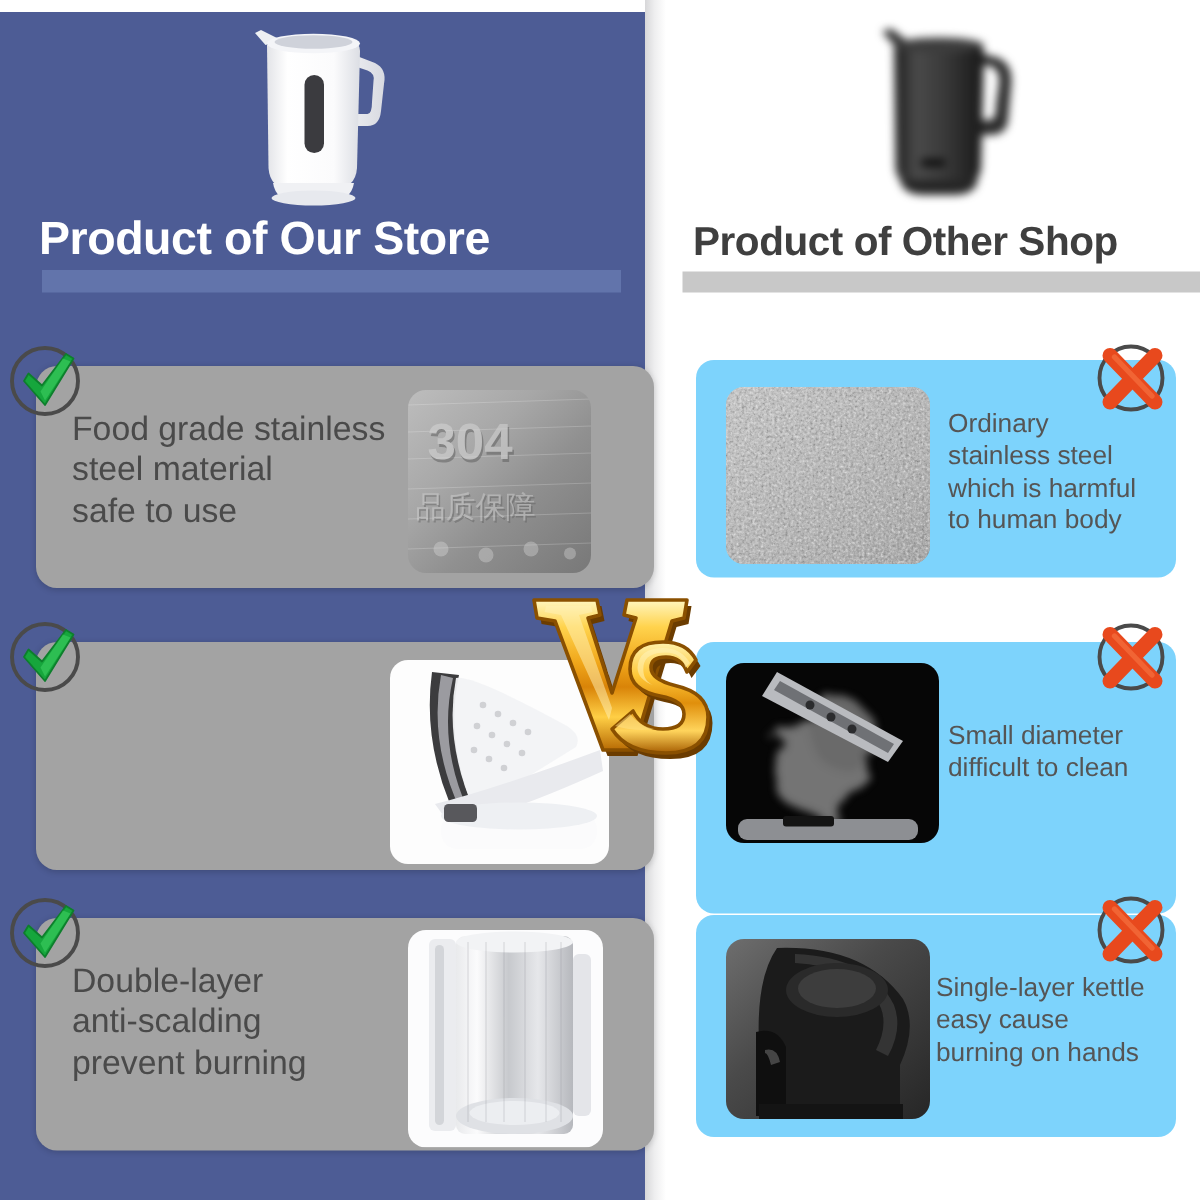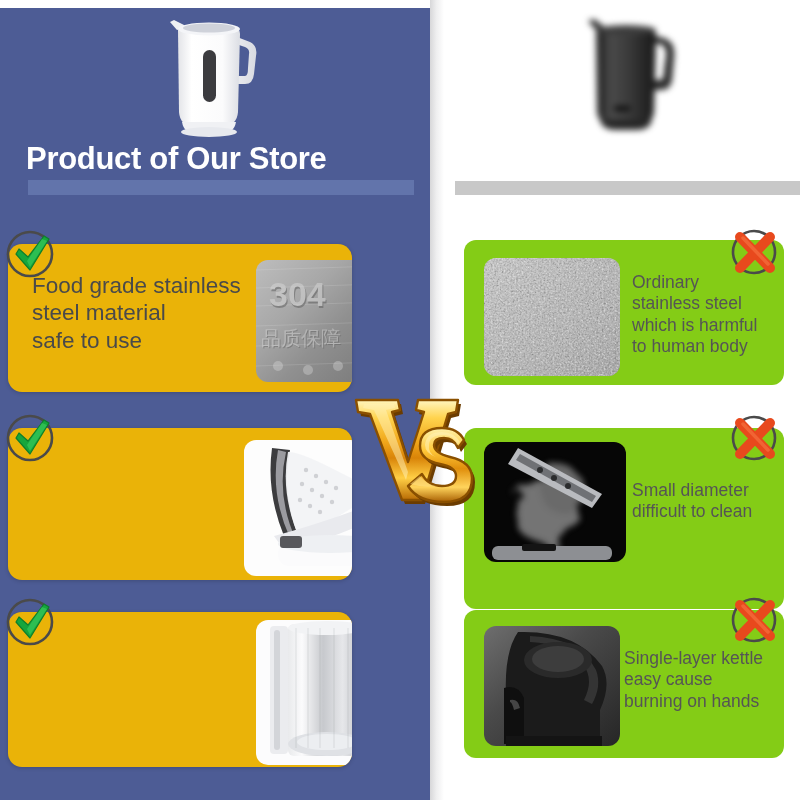--- a/index.html
+++ b/index.html
@@ -95,29 +95,29 @@
     z-index: 3;
   }
 
   
   .card {
     position: absolute;
     border-radius: 14px;
     overflow: hidden;
   }
   .card-left {
-    left: 8px;
-    width: 344px;
-    background: #eab308;
+    left: 24px;
+    width: 412px;
+    background: #a3a3a3;
     box-shadow: 0 1px 4px rgba(0,0,0,0.18);
   }
   .card-right {
     left: 464px;
     width: 320px;
-    background: #84cc16;
+    background: #7dd3fc;
     border-radius: 12px;
   }
 
   .card-l1 { top: 244px; height: 148px; }
   .card-l2 { top: 428px; height: 152px; }
   .card-l3 { top: 612px; height: 155px; }
 
   .card-r1 { top: 240px; height: 145px; }
   .card-r2 { top: 428px; height: 181px; }
   .card-r3 { top: 610px; height: 148px; }
@@ -236,20 +236,21 @@
       <ellipse cx="54" cy="22" rx="30" ry="5" fill="#3d3d3d"></ellipse>
       <rect x="42" y="98" width="16" height="5" rx="2" fill="#0d0d0d"></rect>
       <path d="M28 112 L80 112 Q78 122 64 122 L44 122 Q30 122 28 112 Z" fill="#262626"></path>
     </svg>
   </div>
 
   <div class="title-left-bar"></div>
   <div class="title-left">Product of Our Store</div>
 
   <div class="title-right-bar"></div>
+  <div class="title-right">Product of Other Shop</div>
 
   <div class="card card-left card-l1">
     <div class="card-text txt-l1">Food grade stainless
 steel material
 safe to use</div>
     <div class="card-img img-l1">
       <svg class="tex" viewBox="0 0 122 122" preserveAspectRatio="none" xmlns="http://www.w3.org/2000/svg">
         <defs>
           <linearGradient id="steel304" x1="0" y1="0" x2="1" y2="1">
             <stop offset="0" stop-color="#bdbdbd"></stop>
@@ -307,20 +308,23 @@
         </g>
         <path d="M30 96 Q70 86 140 60 L142 74 Q76 104 40 110 Z" fill="#e9eaee"></path>
         <rect x="34" y="102" width="104" height="24" rx="11" fill="#fbfbfc"></rect>
         <ellipse cx="86" cy="104" rx="52" ry="9" fill="#eef0f3"></ellipse>
         <rect x="36" y="96" width="22" height="12" rx="3" fill="#58585c"></rect>
       </svg>
     </div>
   </div>
 
   <div class="card card-left card-l3">
+    <div class="card-text txt-l3">Double-layer
+anti-scalding
+prevent burning</div>
     <div class="card-img img-l3">
       <svg class="tex" viewBox="0 0 130 145" preserveAspectRatio="none" xmlns="http://www.w3.org/2000/svg">
         <defs>
           <linearGradient id="dl" x1="0" y1="0" x2="1" y2="0">
             <stop offset="0" stop-color="#e9eaec"></stop>
             <stop offset="0.18" stop-color="#fbfbfc"></stop>
             <stop offset="0.45" stop-color="#c7c9cd"></stop>
             <stop offset="0.70" stop-color="#e6e7ea"></stop>
             <stop offset="1" stop-color="#b6b8bd"></stop>
           </linearGradient>

